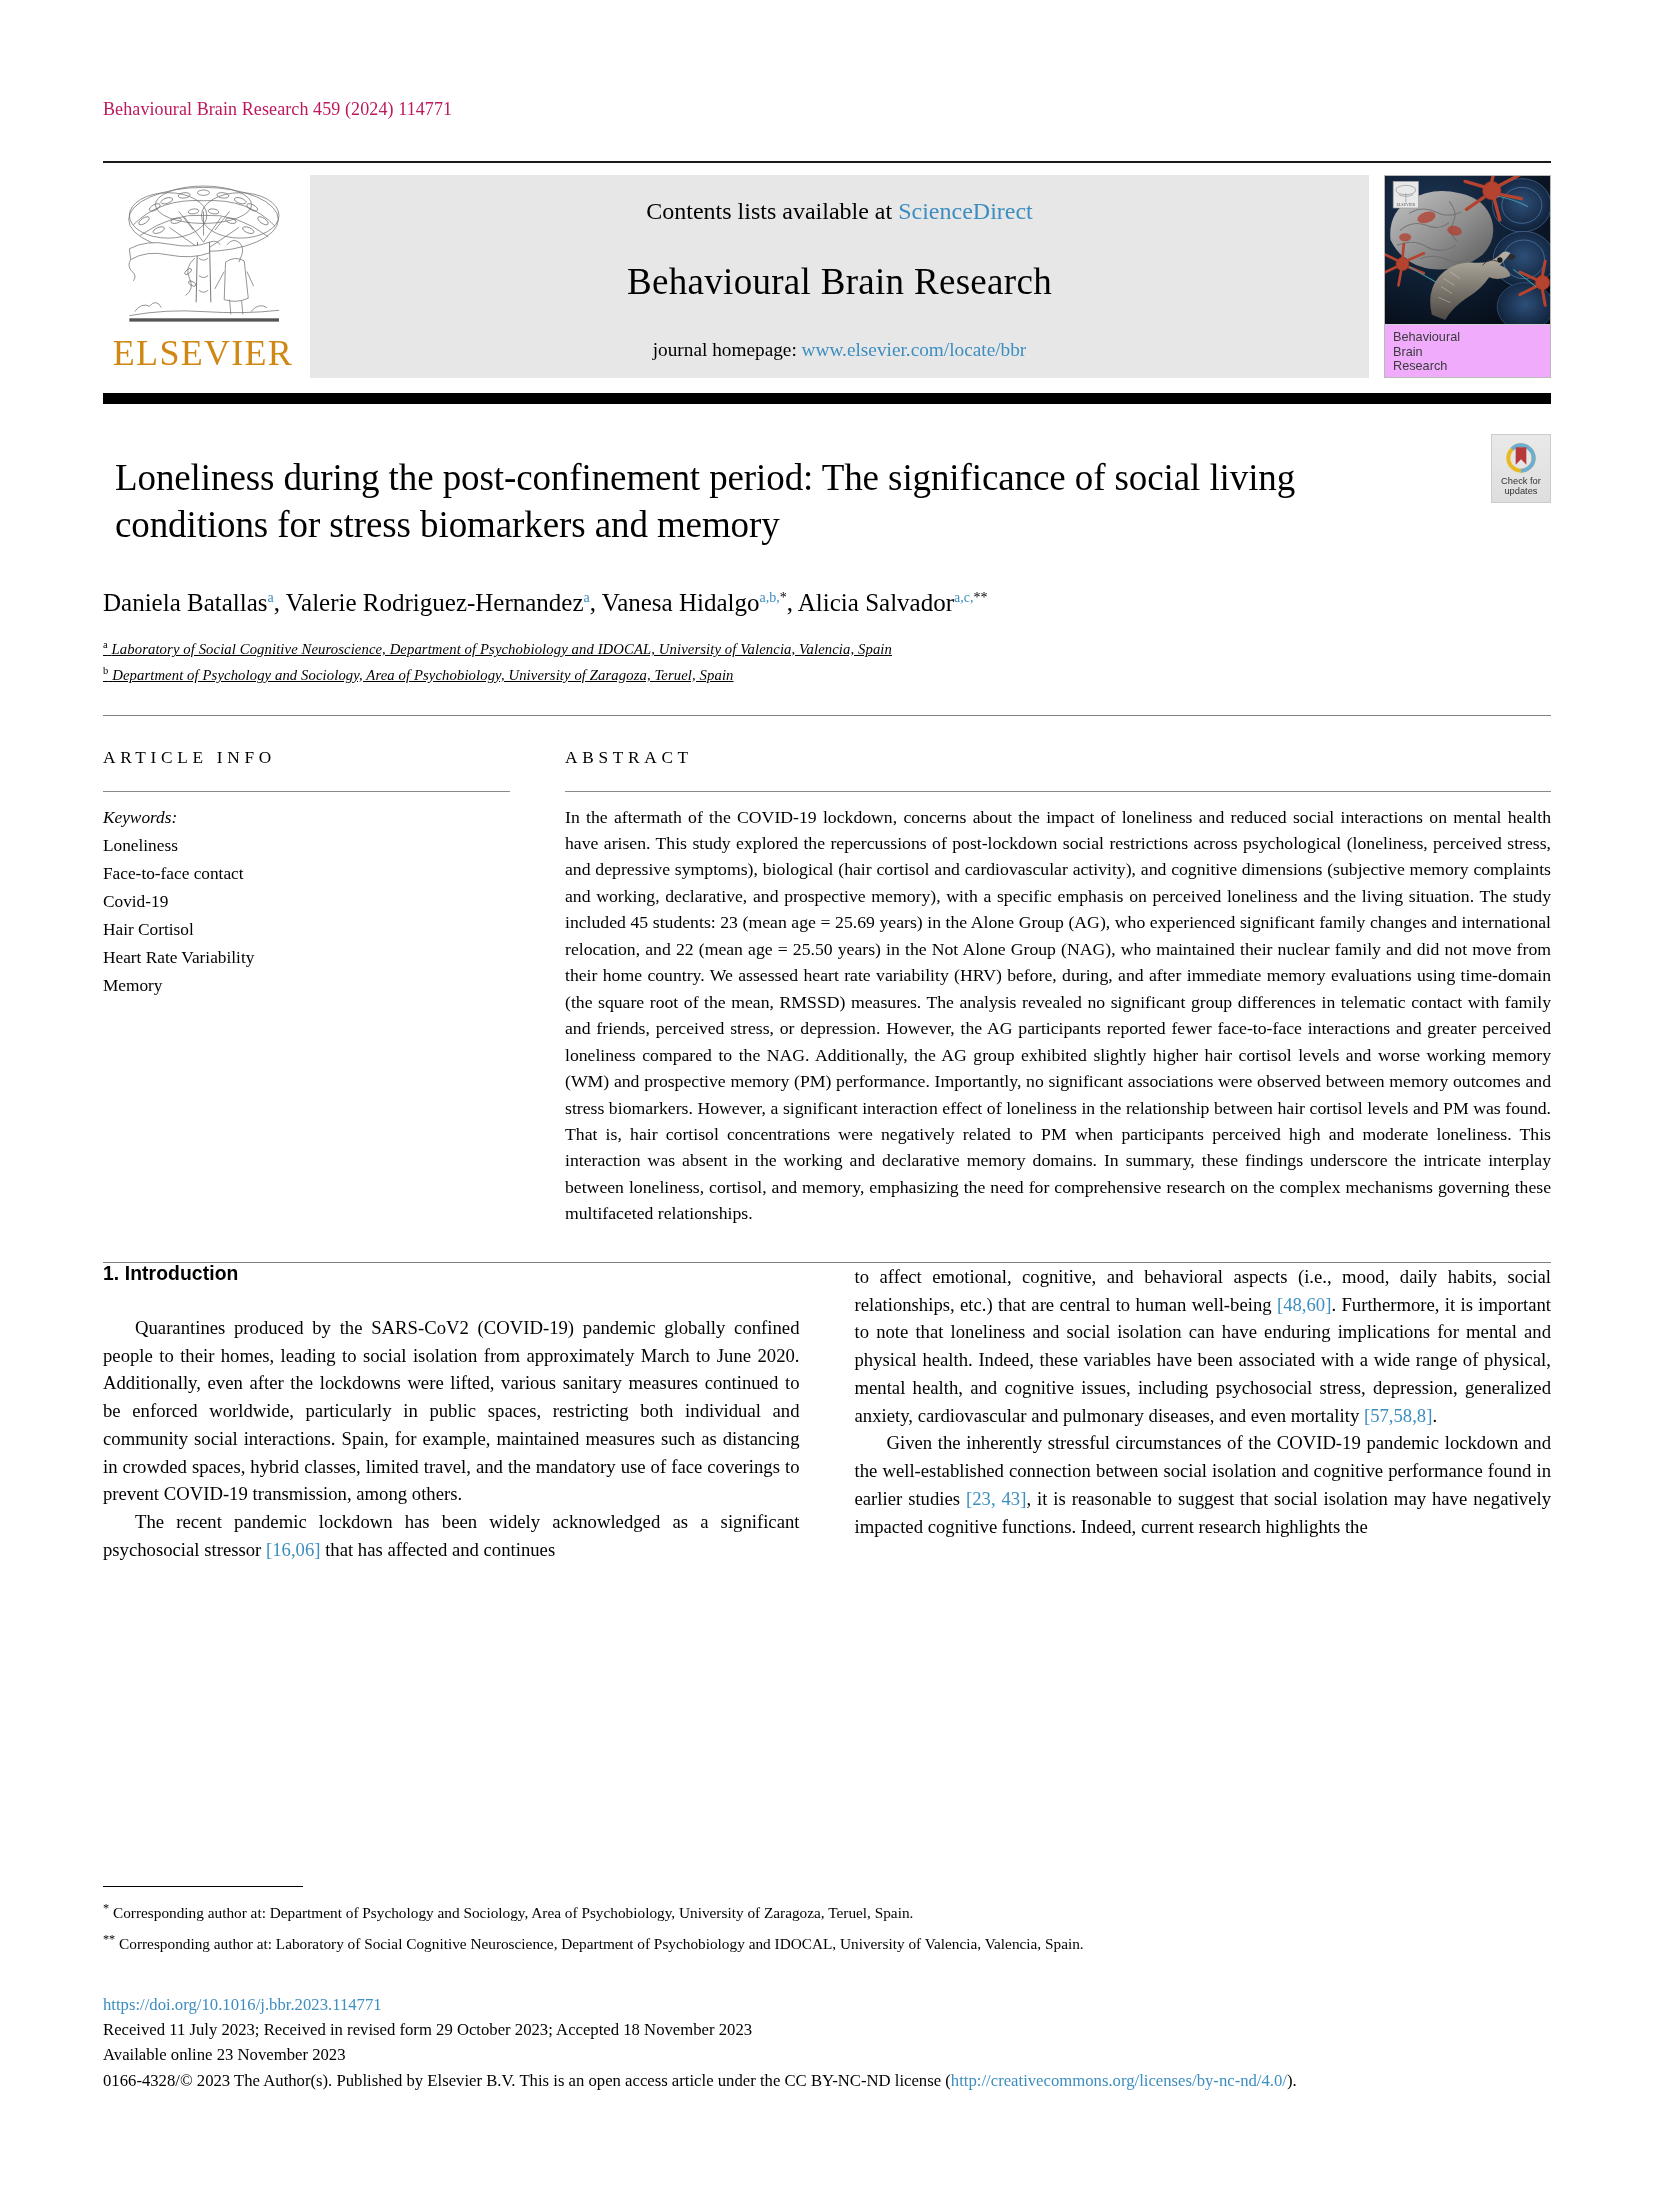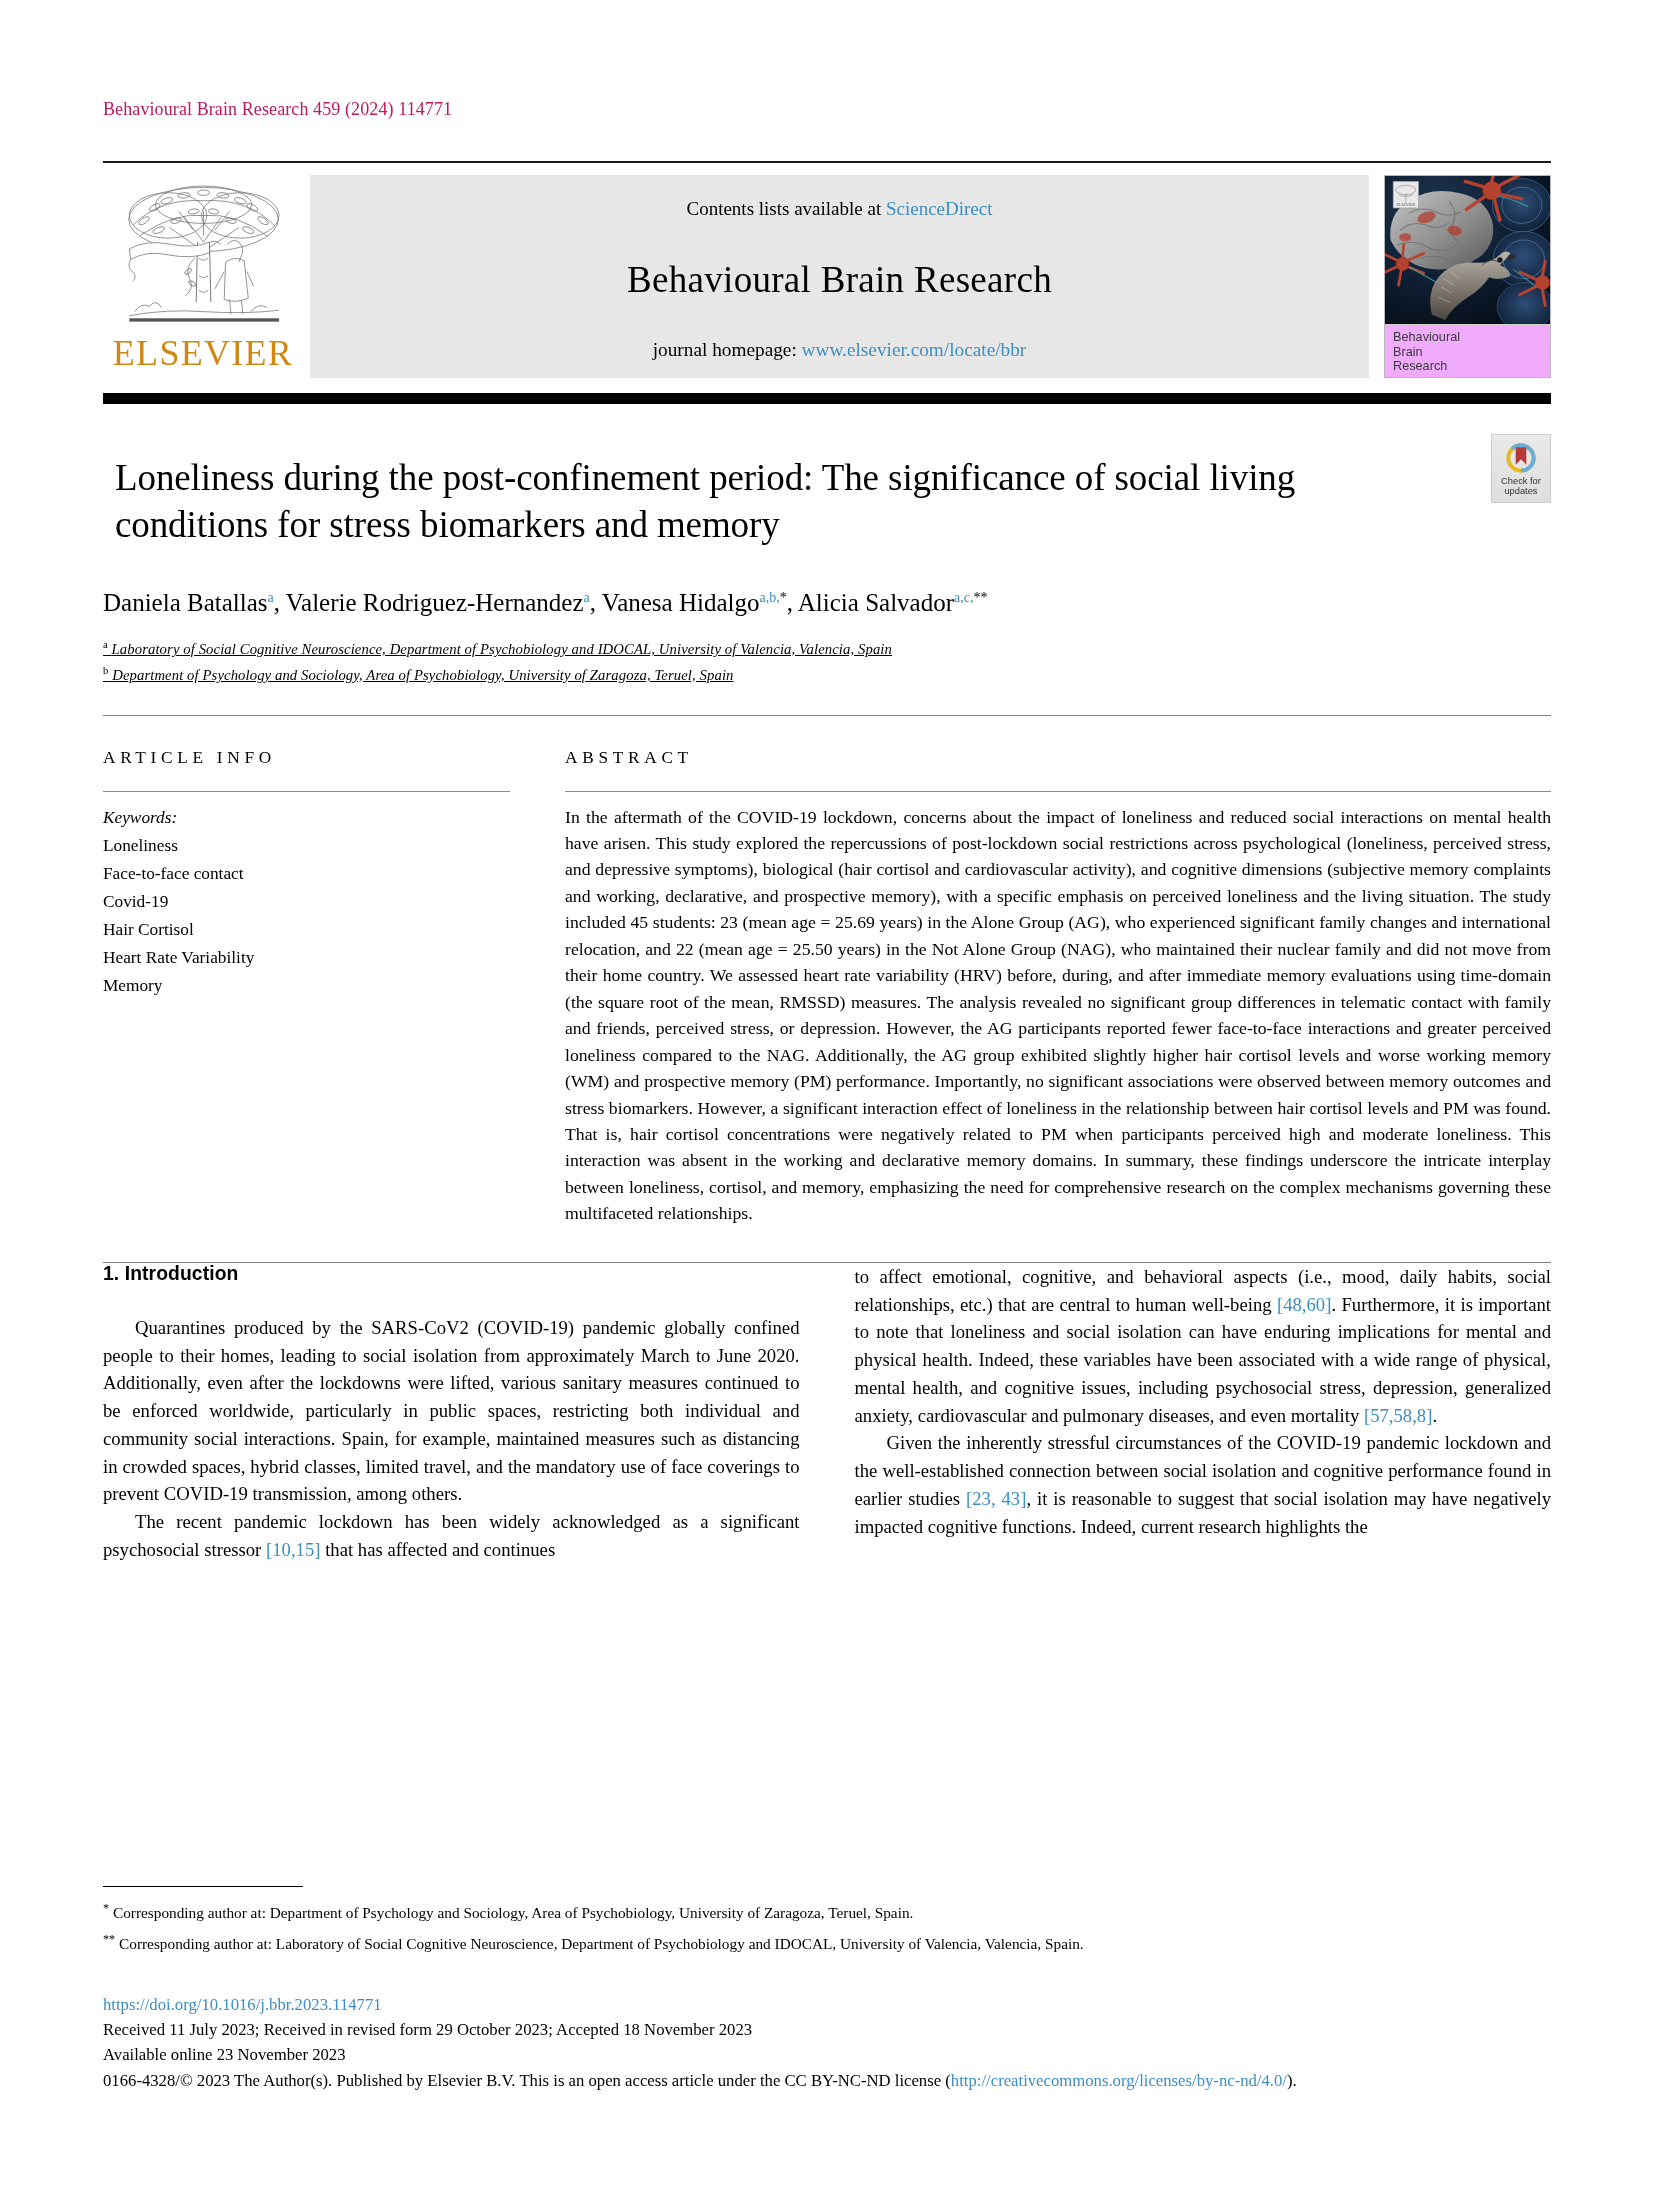--- a/index.html
+++ b/index.html
@@ -66,21 +66,21 @@
     background: #e7e7e7;
     margin-left: 6.7px;
     margin-right: 14.7px;
     display: flex;
     flex-direction: column;
     justify-content: space-between;
     align-items: center;
     padding: 23px 0 17.3px 0;
     box-sizing: border-box;
   }
-  .contents-line { font-size: 19px; }
+  .contents-line { font-size: 24px; }
   .journal-title {
     font-size: 37px;
     letter-spacing: 0.3px;
   }
   .homepage-line { font-size: 19.3px; }
   a.lnk, .lnk { color: #3d8ec0; text-decoration: none; }
 
   .cover-block {
     flex: 0 0 167px;
     width: 167px;
@@ -441,21 +441,21 @@
     </div>
   </div>
 
   <div class="rule-bottom"></div>
 
   <div class="body-cols">
 
     <div class="body-col">
       <h2 class="sec-head">1. Introduction</h2>
       <p class="body-p">Quarantines produced by the SARS-CoV2 (COVID-19) pandemic globally confined people to their homes, leading to social isolation from approximately March to June 2020. Additionally, even after the lockdowns were lifted, various sanitary measures continued to be enforced worldwide, particularly in public spaces, restricting both individual and community social interactions. Spain, for example, maintained measures such as distancing in crowded spaces, hybrid classes, limited travel, and the mandatory use of face coverings to prevent COVID-19 transmission, among others.</p>
-      <p class="body-p"><span>The recent pandemic lockdown has been widely acknowledged as a significant psychosocial stressor </span><a class="lnk" href="#">[10,15]</a><span> that has affected and continues</span></p>
+      <p class="body-p"><span>The recent pandemic lockdown has been widely acknowledged as a significant psychosocial stressor </span><a class="lnk" href="#">[16,06]</a><span> that has affected and continues</span></p>
     </div>
 
     <div class="body-col">
       <p class="body-p cont"><span>to affect emotional, cognitive, and behavioral aspects (i.e., mood, daily habits, social relationships, etc.) that are central to human well-being </span><a class="lnk" href="#">[48,60]</a><span>. Furthermore, it is important to note that loneliness and social isolation can have enduring implications for mental and physical health. Indeed, these variables have been associated with a wide range of physical, mental health, and cognitive issues, including psychosocial stress, depression, generalized anxiety, cardiovascular and pulmonary diseases, and even mortality </span><a class="lnk" href="#">[57,58,8]</a><span>.</span></p>
       <p class="body-p"><span>Given the inherently stressful circumstances of the COVID-19 pandemic lockdown and the well-established connection between social isolation and cognitive performance found in earlier studies </span><a class="lnk" href="#">[23, 43]</a><span>, it is reasonable to suggest that social isolation may have negatively impacted cognitive functions. Indeed, current research highlights the</span></p>
     </div>
   </div>
 
   <div class="footer">
     <div class="foot-rule"></div>

